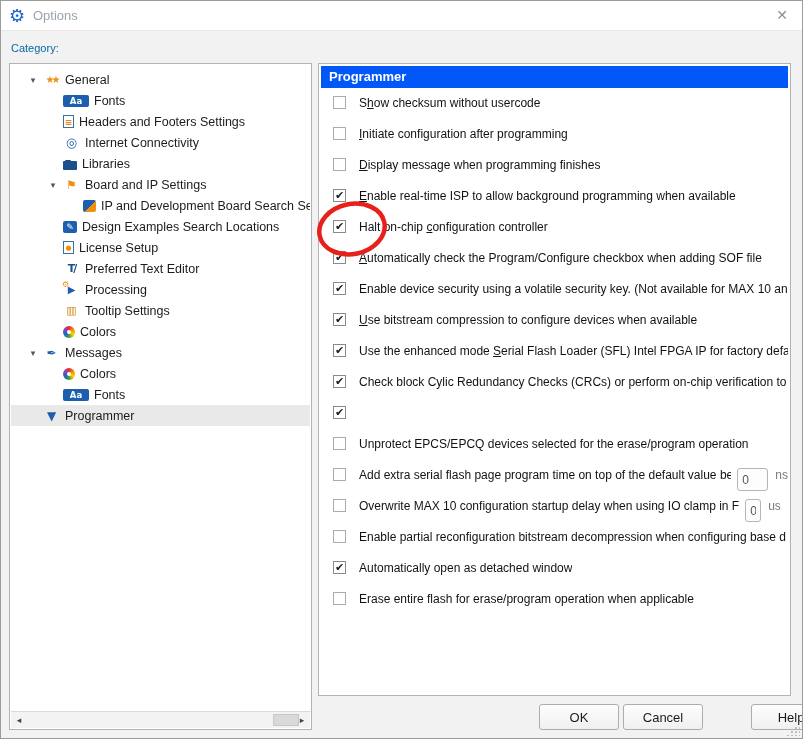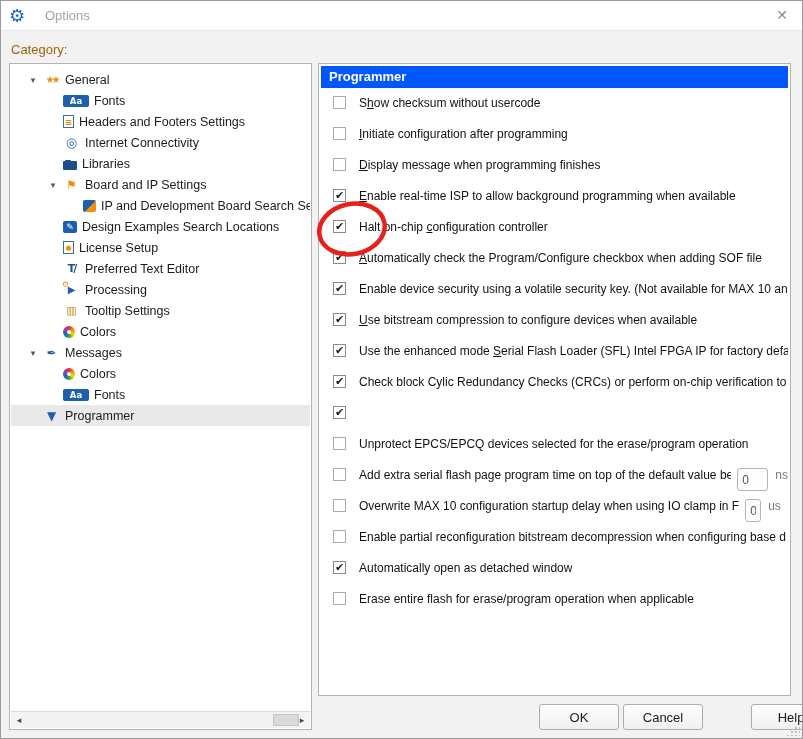--- a/index.html
+++ b/index.html
@@ -4,23 +4,23 @@
 <style>
   html,body{margin:0;padding:0;background:#dcdcdc;font-family:"Liberation Sans",sans-serif;}
   *{box-sizing:border-box;}
   :root{
     --accent:#0157f8; --annotation:#e6201b; --selection:#e9e9e9;
     --icon-blue:#1b5fae; --icon-orange:#ef8f0e;
   }
   .dialog{position:relative;width:803px;height:739px;background:#f2f2f2;border:1px solid #9b9b9b;overflow:hidden;}
   .titlebar{position:absolute;left:0;top:0;right:0;height:30px;background:#ffffff;border-bottom:1px solid #e8e8e8;}
   .gear{position:absolute;left:8px;top:4px;font-family:"DejaVu Sans",sans-serif;font-size:18px;color:#1565d8;}
-  .win-title{position:absolute;left:44px;top:7px;font-size:13px;color:#9aa5ad;}
+  .win-title{position:absolute;left:32px;top:7px;font-size:13px;color:#9aa5ad;}
   .close{position:absolute;right:14px;top:6px;font-family:"DejaVu Sans",sans-serif;font-size:14px;color:#8f8f8f;cursor:pointer;}
-  .category{position:absolute;left:10px;top:41px;font-size:13px;color:#a16207;}
+  .category{position:absolute;left:10px;top:41px;font-size:11px;color:#0369a1;}
 
   
   .tree-panel{position:absolute;left:8px;top:62px;width:303px;height:667px;background:#fff;border:1px solid #b3b3b3;}
   .tree-list{position:absolute;left:1px;right:1px;top:5px;bottom:19px;overflow:hidden;}
   .trow{height:21px;display:flex;align-items:center;white-space:nowrap;font-size:12.5px;color:#1c1c1c;overflow:hidden;}
   .trow.selected{background:var(--selection);}
   .tarrow{width:20px;flex:none;text-align:center;color:#555;font-size:9px;font-family:"DejaVu Sans",sans-serif;}
   .tico{display:inline-flex;width:17px;height:14px;margin-right:5px;flex:none;align-items:center;justify-content:center;font-family:"DejaVu Sans",sans-serif;font-size:11px;position:relative;}
   .stars-icon{color:var(--icon-orange);font-size:10px;letter-spacing:-3px;font-weight:bold;}
   .fonts-icon{background:var(--icon-blue);color:#fff;font-size:8.5px;font-weight:bold;border-radius:2px;width:26px;height:12px;}

